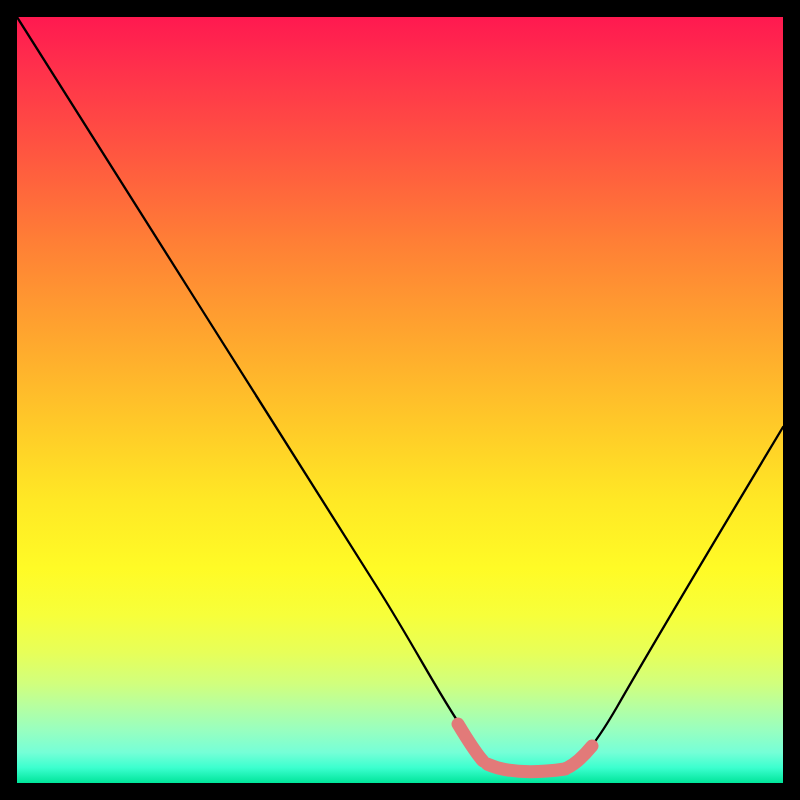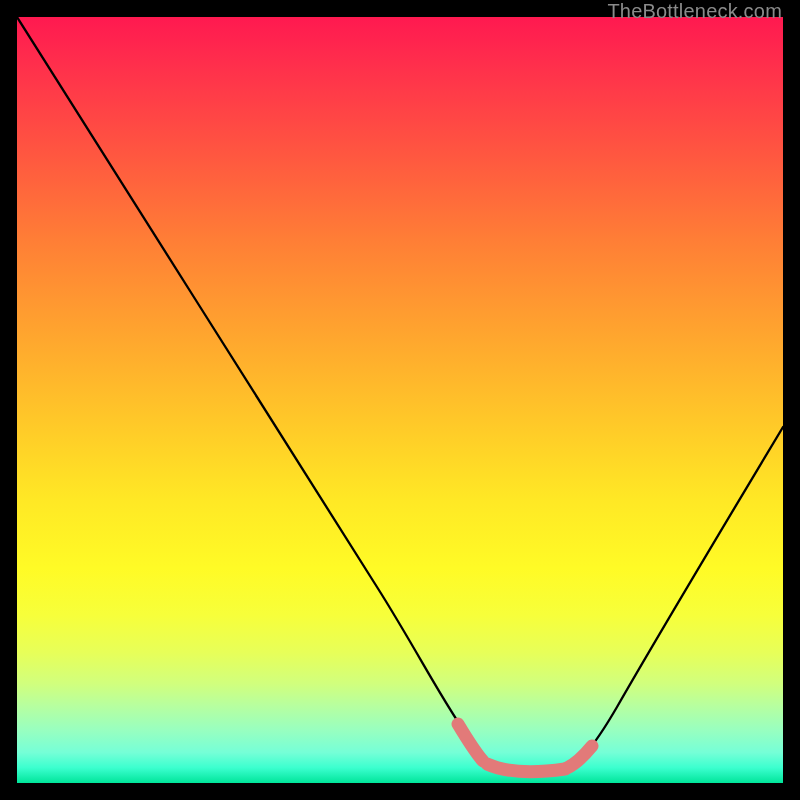--- a/index.html
+++ b/index.html
@@ -87,15 +87,14 @@
                C 560 749, 575 733, 600 690
                C 640 620, 700 520, 766 410"></path>
       <g stroke="#e27a79" stroke-width="13" stroke-linecap="round" fill="none">
         <path d="M 441 707 C 450 722, 458 735, 466 744"></path>
         <path d="M 470 747 C 490 756, 520 756, 548 752"></path>
         <path d="M 550 751 C 558 747, 566 740, 575 729"></path>
       </g>
     </svg>
   </div>
 
-  <div class="watermark">TheBottleneck.com</div>
 
 </div>
 
 </body></html>

